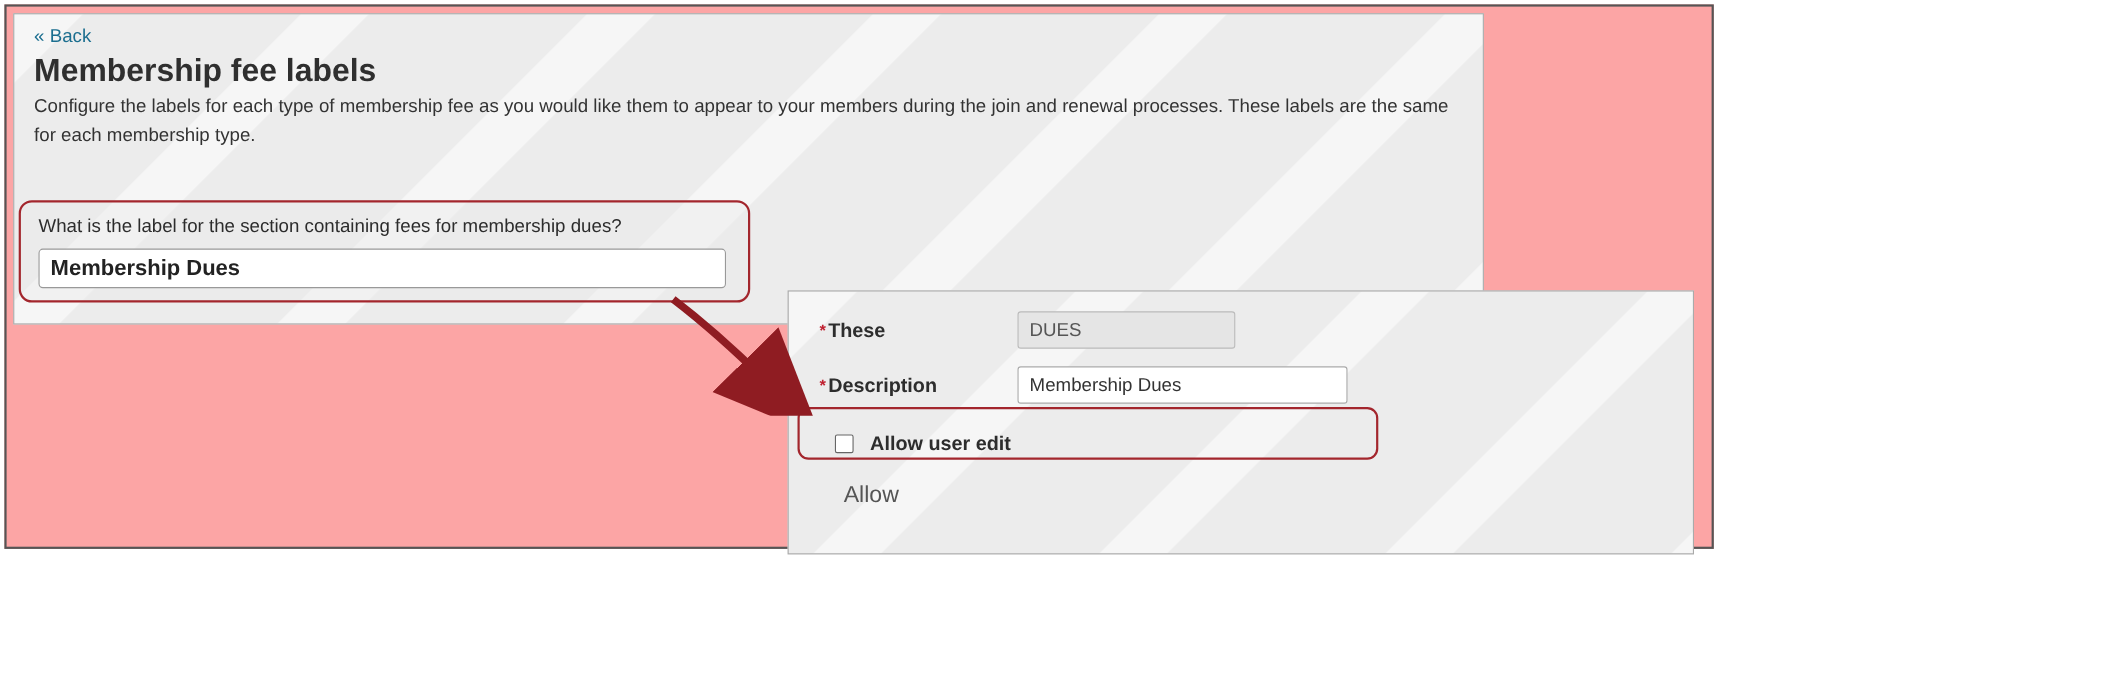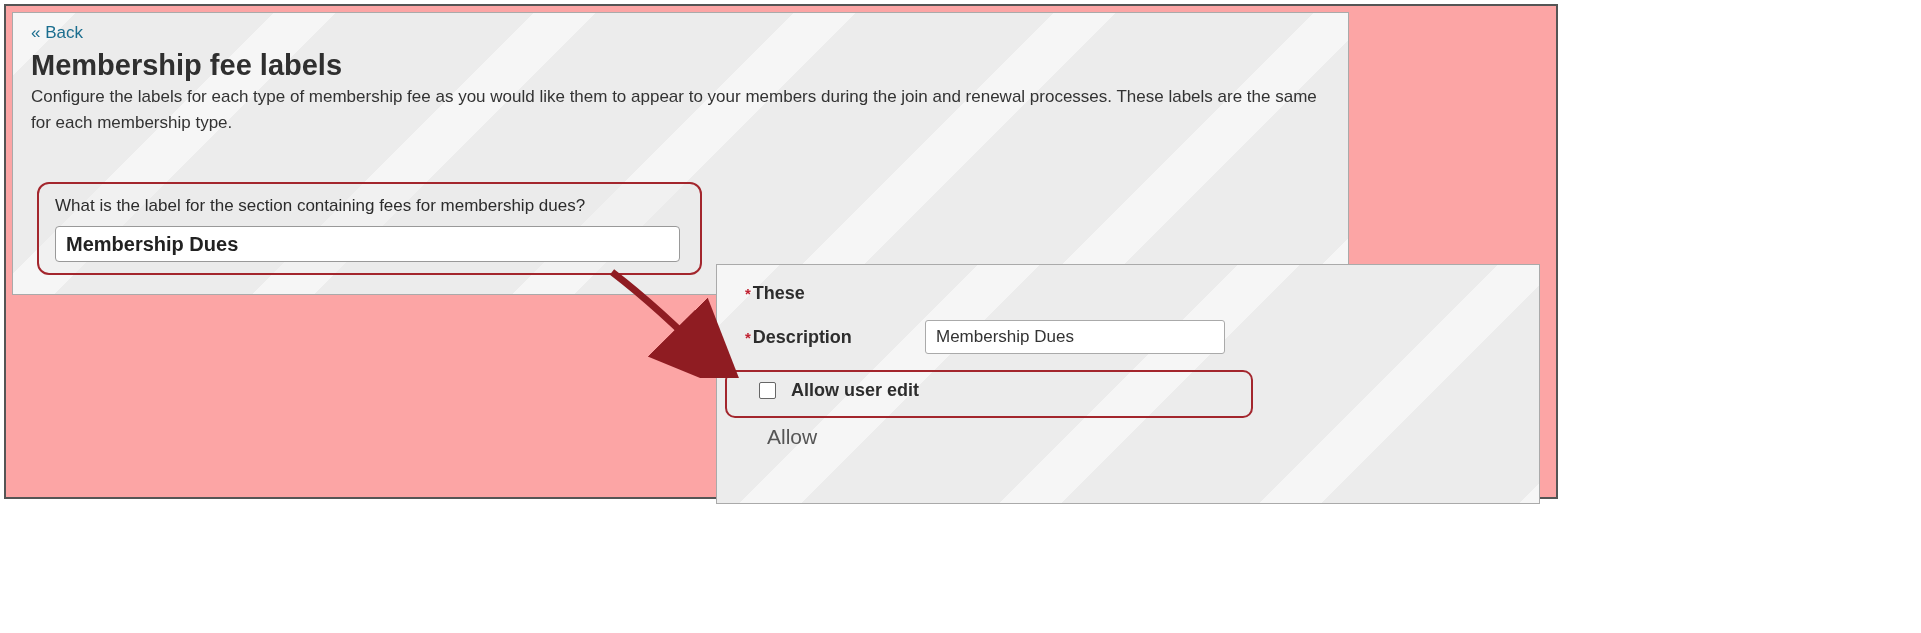--- a/index.html
+++ b/index.html
@@ -45,21 +45,21 @@
   }
   .page-desc {
     font-size: 17px;
     line-height: 1.5;
     color: #333;
     max-width: 1300px;
     margin-bottom: 20px;
   }
   .highlight-box1 {
     position: absolute;
-    left: 24px; top: 169px;
+    left: 4px; top: 169px;
     width: 665px; height: 93px;
     border: 2px solid #a3262d;
     border-radius: 12px;
     padding: 12px 16px 14px 16px;
     background: rgba(236,236,236,0.4);
   }
   .question-label {
     font-size: 17px;
     color: #2c2c2c;
     margin-bottom: 10px;
@@ -192,20 +192,21 @@
     </div>
   </div>
 
   <div class="panel2">
 
     <div class="form-row">
       <span class="form-label">
         <span class="req-asterisk">*</span>
         <span>These</span>
       </span>
+      <input class="ro-input" type="text" readonly="" value="DUES" style="">
     </div>
 
     <div class="form-row" style="position:relative; margin-top:6px;">
       <span class="form-label">
         <span class="req-asterisk">*</span>
         <span>Description</span>
       </span>
       <input class="desc-input" type="text" value="Membership Dues" style="">
     </div>
     <div class="highlight-box2"></div>

